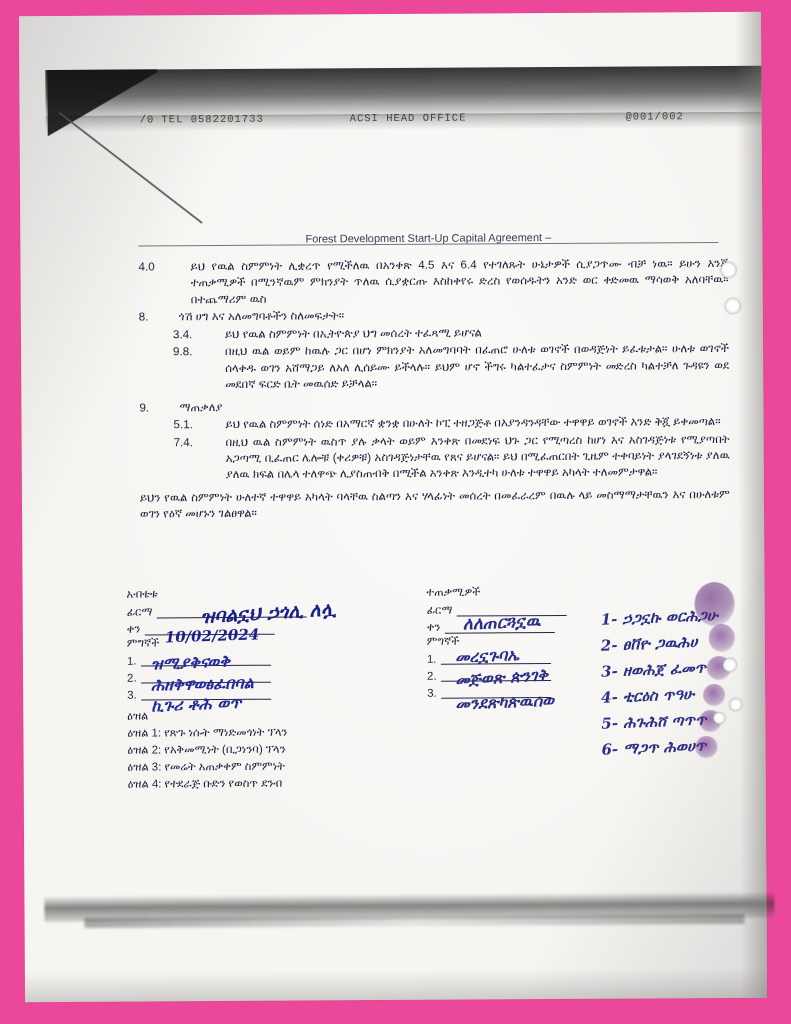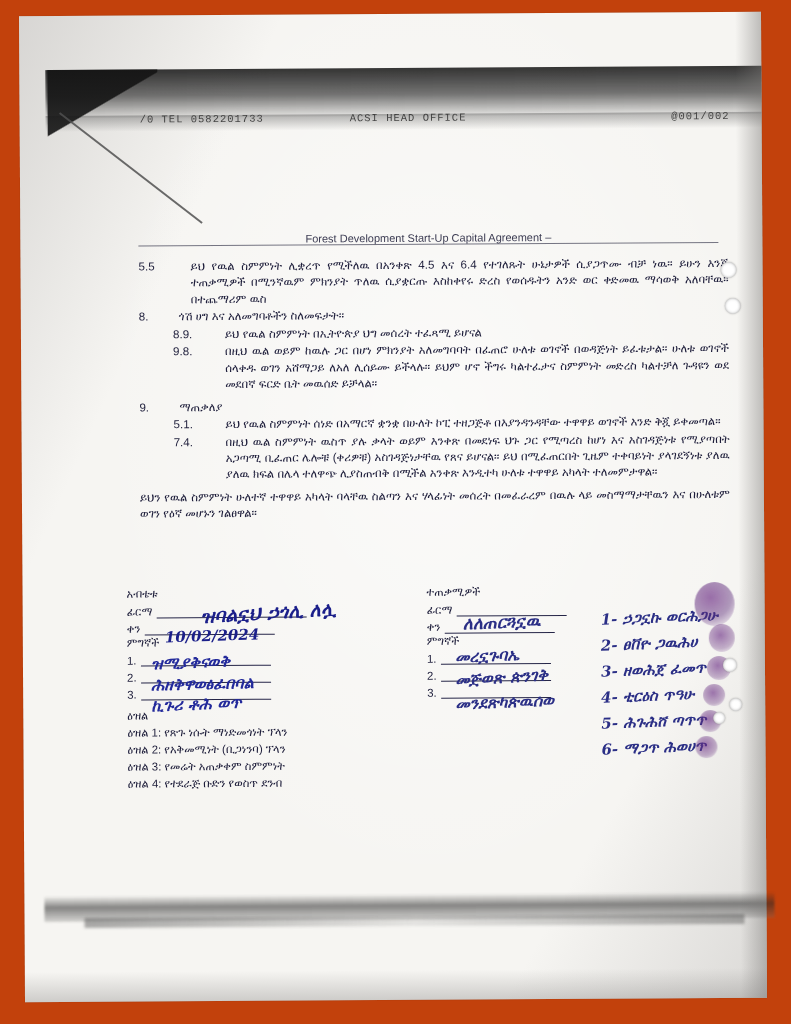--- a/index.html
+++ b/index.html
@@ -5,21 +5,21 @@
   html, body {
     margin: 0;
     padding: 0;
     background: #3a3a3a;
   }
   #page {
     position: relative;
     width: 791px;
     height: 1024px;
     overflow: hidden;
-    background: #c2410c;
+    background: #ec4899;
     font-family: "Liberation Sans", sans-serif;
   }
 
   
   .paper {
     position: absolute;
     left: 22px;
     top: 14px;
     width: 742px;
     height: 986px;
@@ -102,21 +102,21 @@
     display: flex;
     align-items: center;
     font-family: "Liberation Mono", monospace;
     font-size: 10.5px;
     letter-spacing: 1px;
     color: #2e2e2e;
     opacity: 0.85;
   }
   .fax-header .f1 { width: 210px; }
   .fax-header .f2 { width: 230px; }
-  .fax-header .f3 { width: 150px; text-align: right; }
+  .fax-header .f3 { width: 150px; text-align: center; }
 
   
   .run-head {
     position: absolute;
     left: 118px;
     top: 218px;
     width: 580px;
     text-align: center;
     font-size: 11px;
     color: #3b3b52;
@@ -252,31 +252,31 @@
       <span class="f2">ACSI HEAD OFFICE</span>
       <span class="f3">@001/002</span>
     </div>
 
     <div class="run-head">Forest Development Start-Up Capital Agreement –</div>
     <div class="run-head-rule"></div>
 
     <div class="body-block">
 
       <div class="row">
-        <div class="num n2">5.5</div>
+        <div class="num n2">4.0</div>
         <div class="txt">ይህ የዉል ስምምነት ሊቋረጥ የሚችለዉ በአንቀጽ 4.5 እና 6.4 የተገለጹት ሁኔታዎች ሲያጋጥሙ ብቻ ነዉ። ይሁን እንጇ ተጠቃሚዎች በሚንኛዉም ምክንያት ጥለዉ ሲያቋርጡ እስከቀየሩ ድረስ የወሰዱትን አንድ ወር ቀድመዉ ማሳወቅ አለባቸዉ። በተጨማሪም ዉስ</div>
       </div>
 
       <div class="row">
         <div class="num n1">8.</div>
         <div class="txt">ጎሽ ሀግ እና አለመግባቶችን ስለመፍታት።</div>
       </div>
 
       <div class="row indent1">
-        <div class="num n2">8.9.</div>
+        <div class="num n2">3.4.</div>
         <div class="txt">ይህ የዉል ስምምነት በኢትዮጵያ ህግ መሰረት ተፈጻሚ ይሆናል</div>
       </div>
 
       <div class="row indent1">
         <div class="num n2">9.8.</div>
         <div class="txt">በዚህ ዉል ወይም ከዉሉ ጋር በሆነ ምክንያት አለመግባባት በፈጠሮ ሁለቱ ወገኖች በወዳጅነት ይፈቱታል። ሁለቱ ወገኖች ሰላቀዱ ወገን አሸማጋይ ለአለ ሊሰይሙ ይችላሉ። ይህም ሆኖ ችግሩ ካልተፈታና ስምምነት መድረስ ካልተቻለ ጉዳዩን ወደ መደበኛ ፍርድ ቤት መዉሰድ ይቻላል።</div>
       </div>
 
       <div class="para-gap"></div>
 

